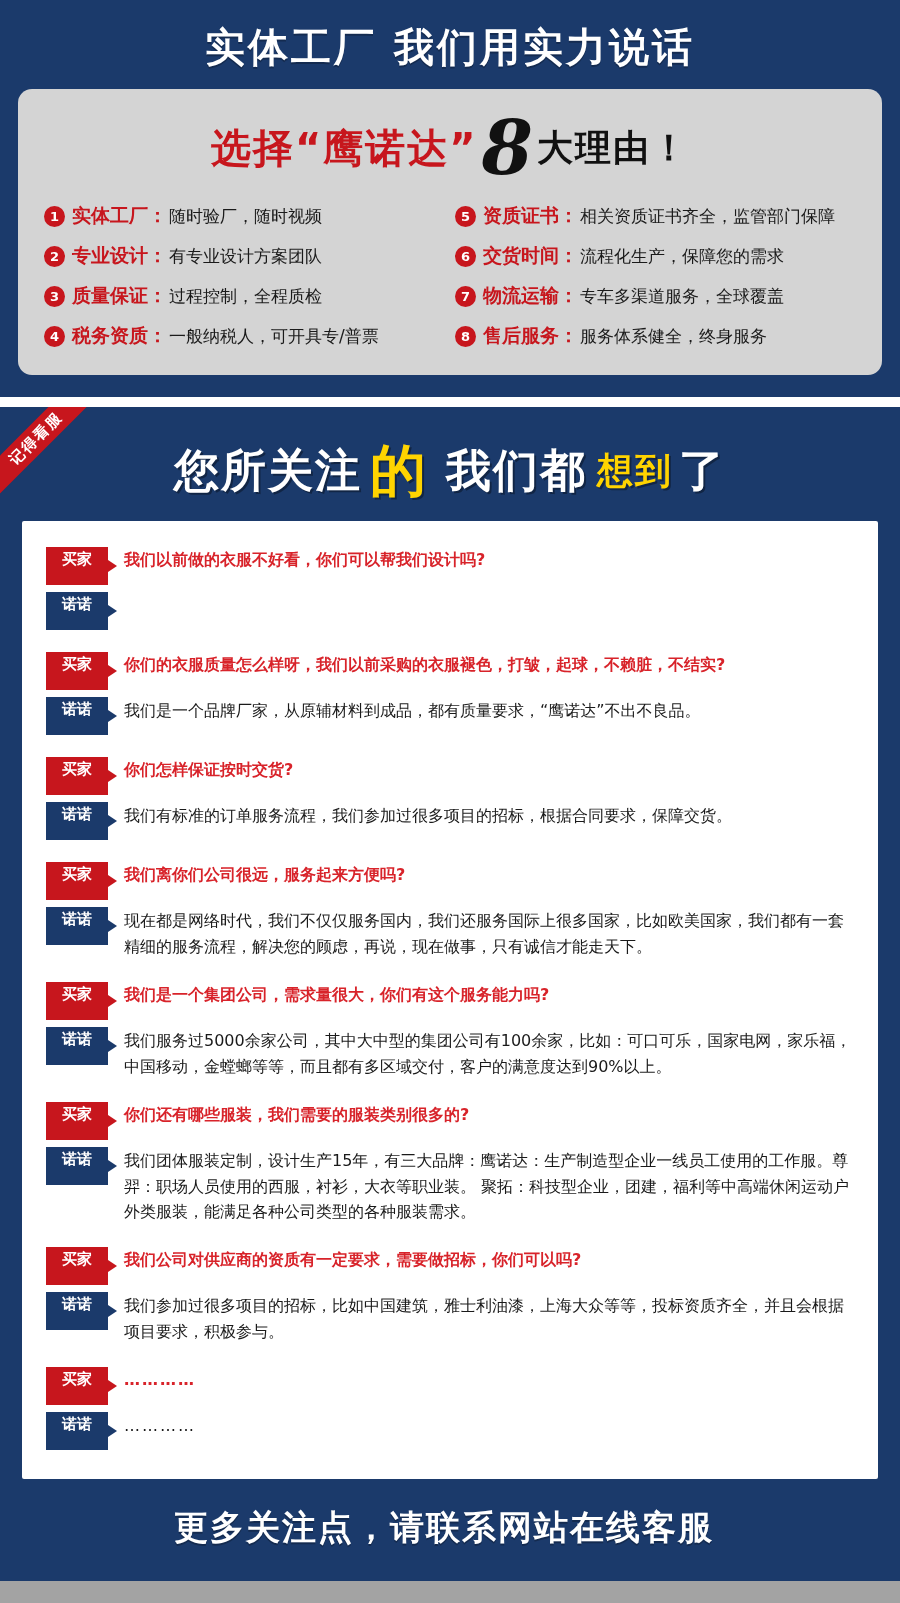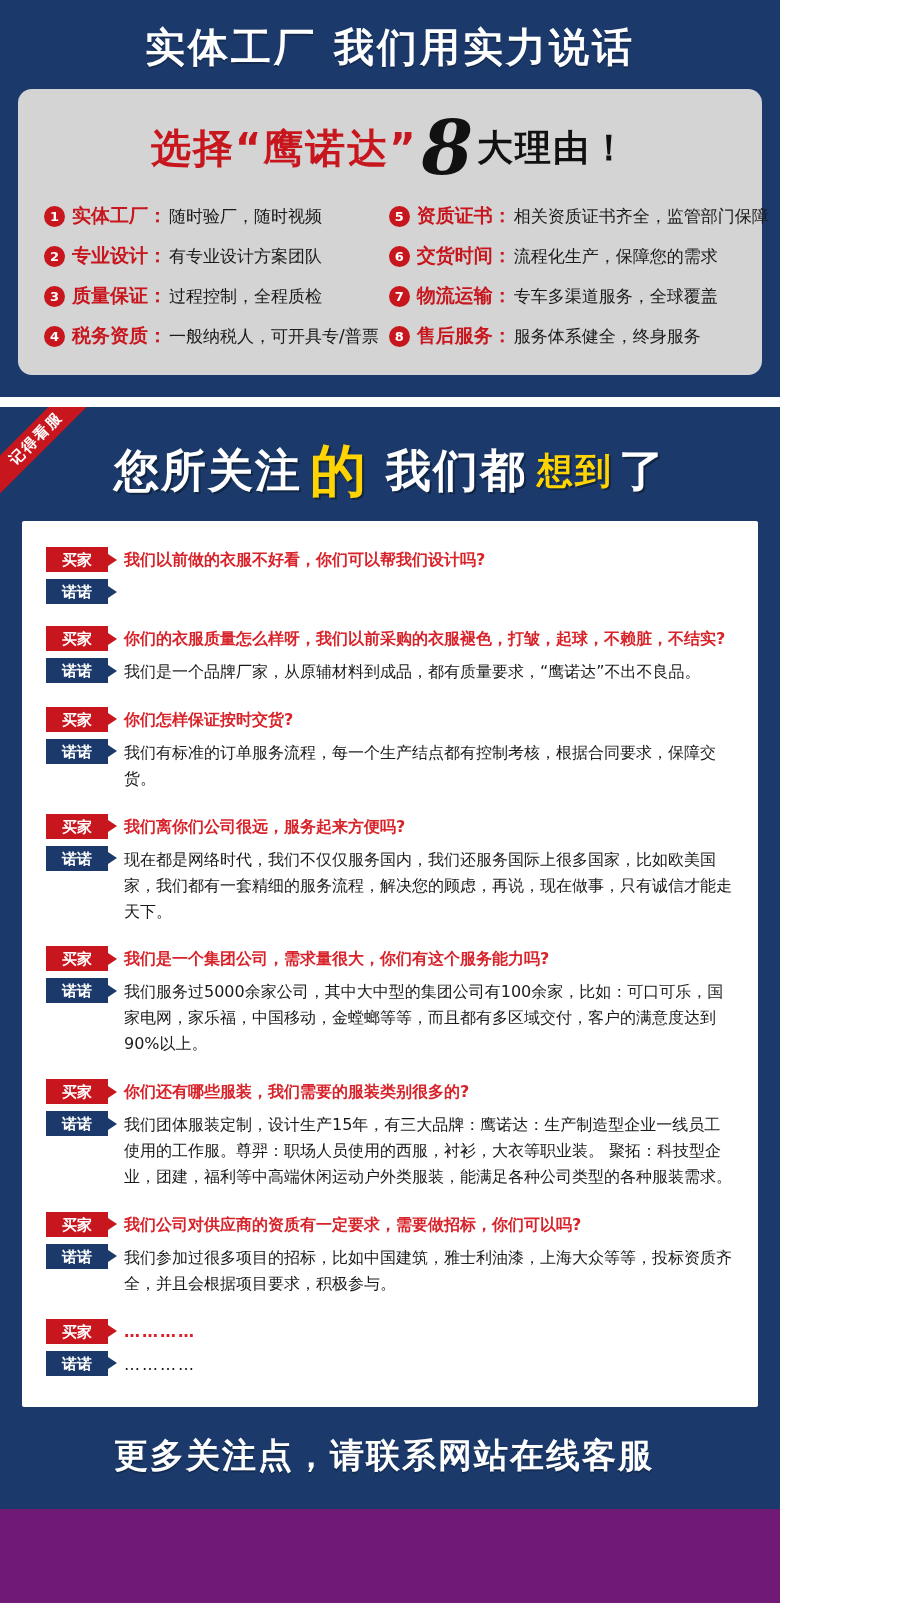--- a/index.html
+++ b/index.html
@@ -5,24 +5,24 @@
   html, body {
     margin: 0;
     padding: 0;
   }
   body {
     width: 900px;
     font-family: "Liberation Sans", "DejaVu Sans", sans-serif;
     background: #ffffff;
   }
   .page {
-    width: 780px;
+    width: 900px;
     min-height: 1603px;
     position: relative;
-    background: #701a75;
+    background: #a3a3a3;
   }
 
   
   .top-section {
     background: #1b3a6b;
     padding: 16px 18px 22px 18px;
     box-sizing: border-box;
   }
   .top-title {
     text-align: center;
@@ -173,26 +173,26 @@
   .qa-row {
     display: flex;
     align-items: flex-start;
     margin-bottom: 7px;
   }
   .tag {
     position: relative;
     color: #ffffff;
     font-size: 15px;
     font-weight: bold;
-    padding: 2px 9px 2px 9px;
+    padding: 2px 9px 15px 9px;
     margin-right: 16px;
     min-width: 44px;
     text-align: center;
     flex-shrink: 0;
-    font-family: Liberation Sans, sans-serif;
+    font-family: Liberation Serif, serif;
     line-height: 1.4;
   }
   .tag::after {
     content: "";
     position: absolute;
     right: -9px;
     top: 50%;
     transform: translateY(-50%);
     border-top: 6px solid transparent;
     border-bottom: 6px solid transparent;
@@ -330,21 +330,21 @@
         </div>
       </div>
 
       <div class="qa-block">
         <div class="qa-row">
           <span class="tag tag-buyer"><span class="tag-text">买家</span></span>
           <span class="q-text">你们怎样保证按时交货?</span>
         </div>
         <div class="qa-row">
           <span class="tag tag-ans"><span class="tag-text">诺诺</span></span>
-          <span class="a-text">我们有标准的订单服务流程，每一个生产结点都有控制考核，根据合同要求，保障交货。</span>
+          <span class="a-text">我们有标准的订单服务流程，我们参加过很多项目的招标，根据合同要求，保障交货。</span>
         </div>
       </div>
 
       <div class="qa-block">
         <div class="qa-row">
           <span class="tag tag-buyer"><span class="tag-text">买家</span></span>
           <span class="q-text">我们离你们公司很远，服务起来方便吗?</span>
         </div>
         <div class="qa-row">
           <span class="tag tag-ans"><span class="tag-text">诺诺</span></span>

